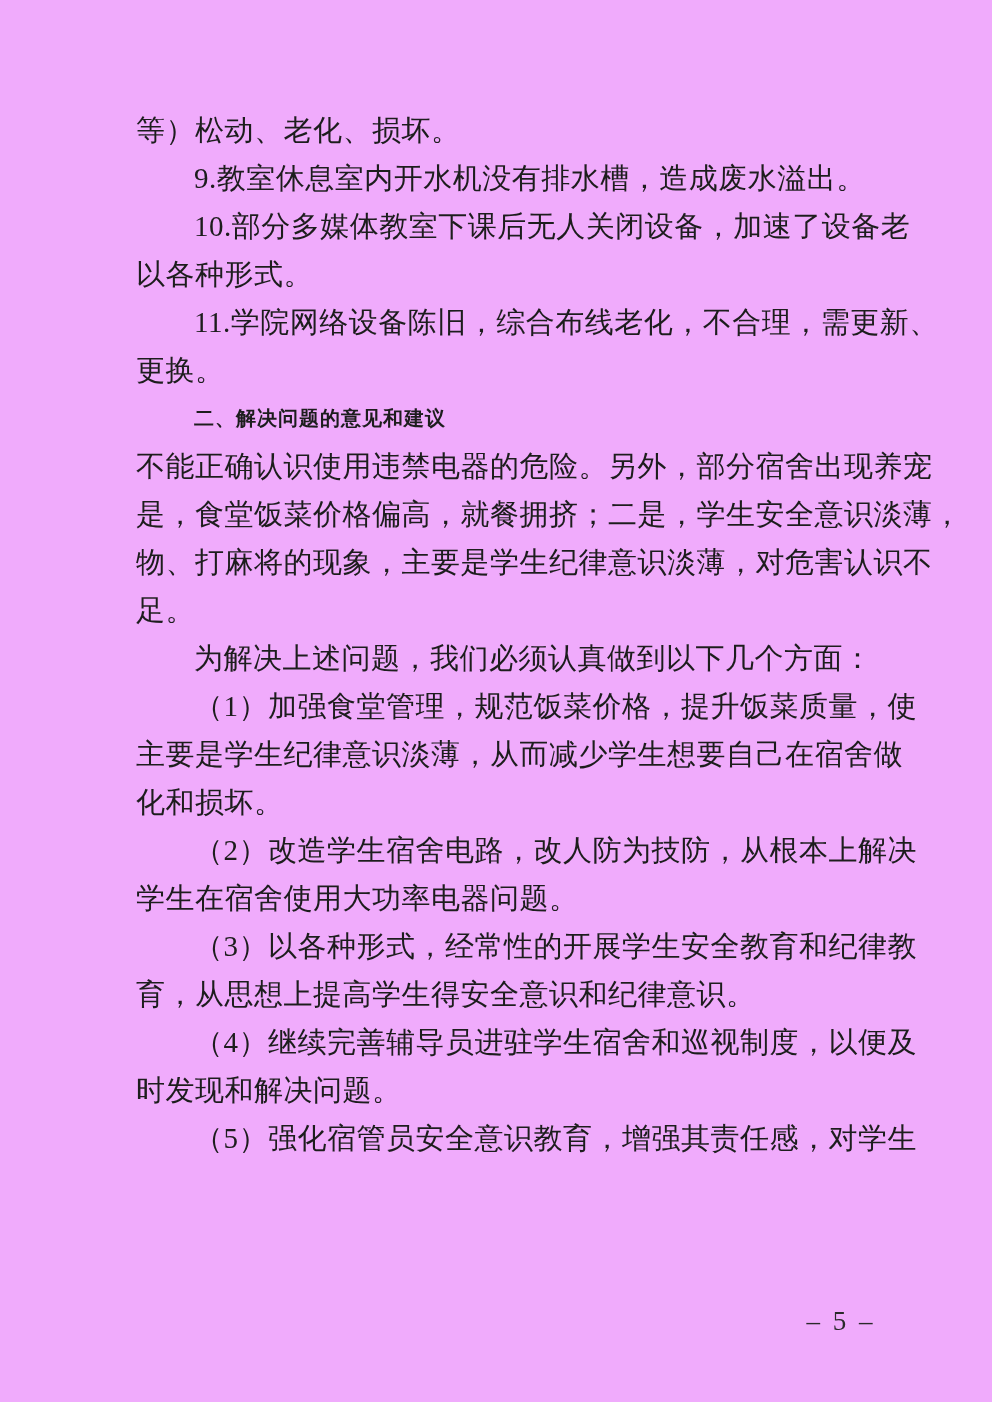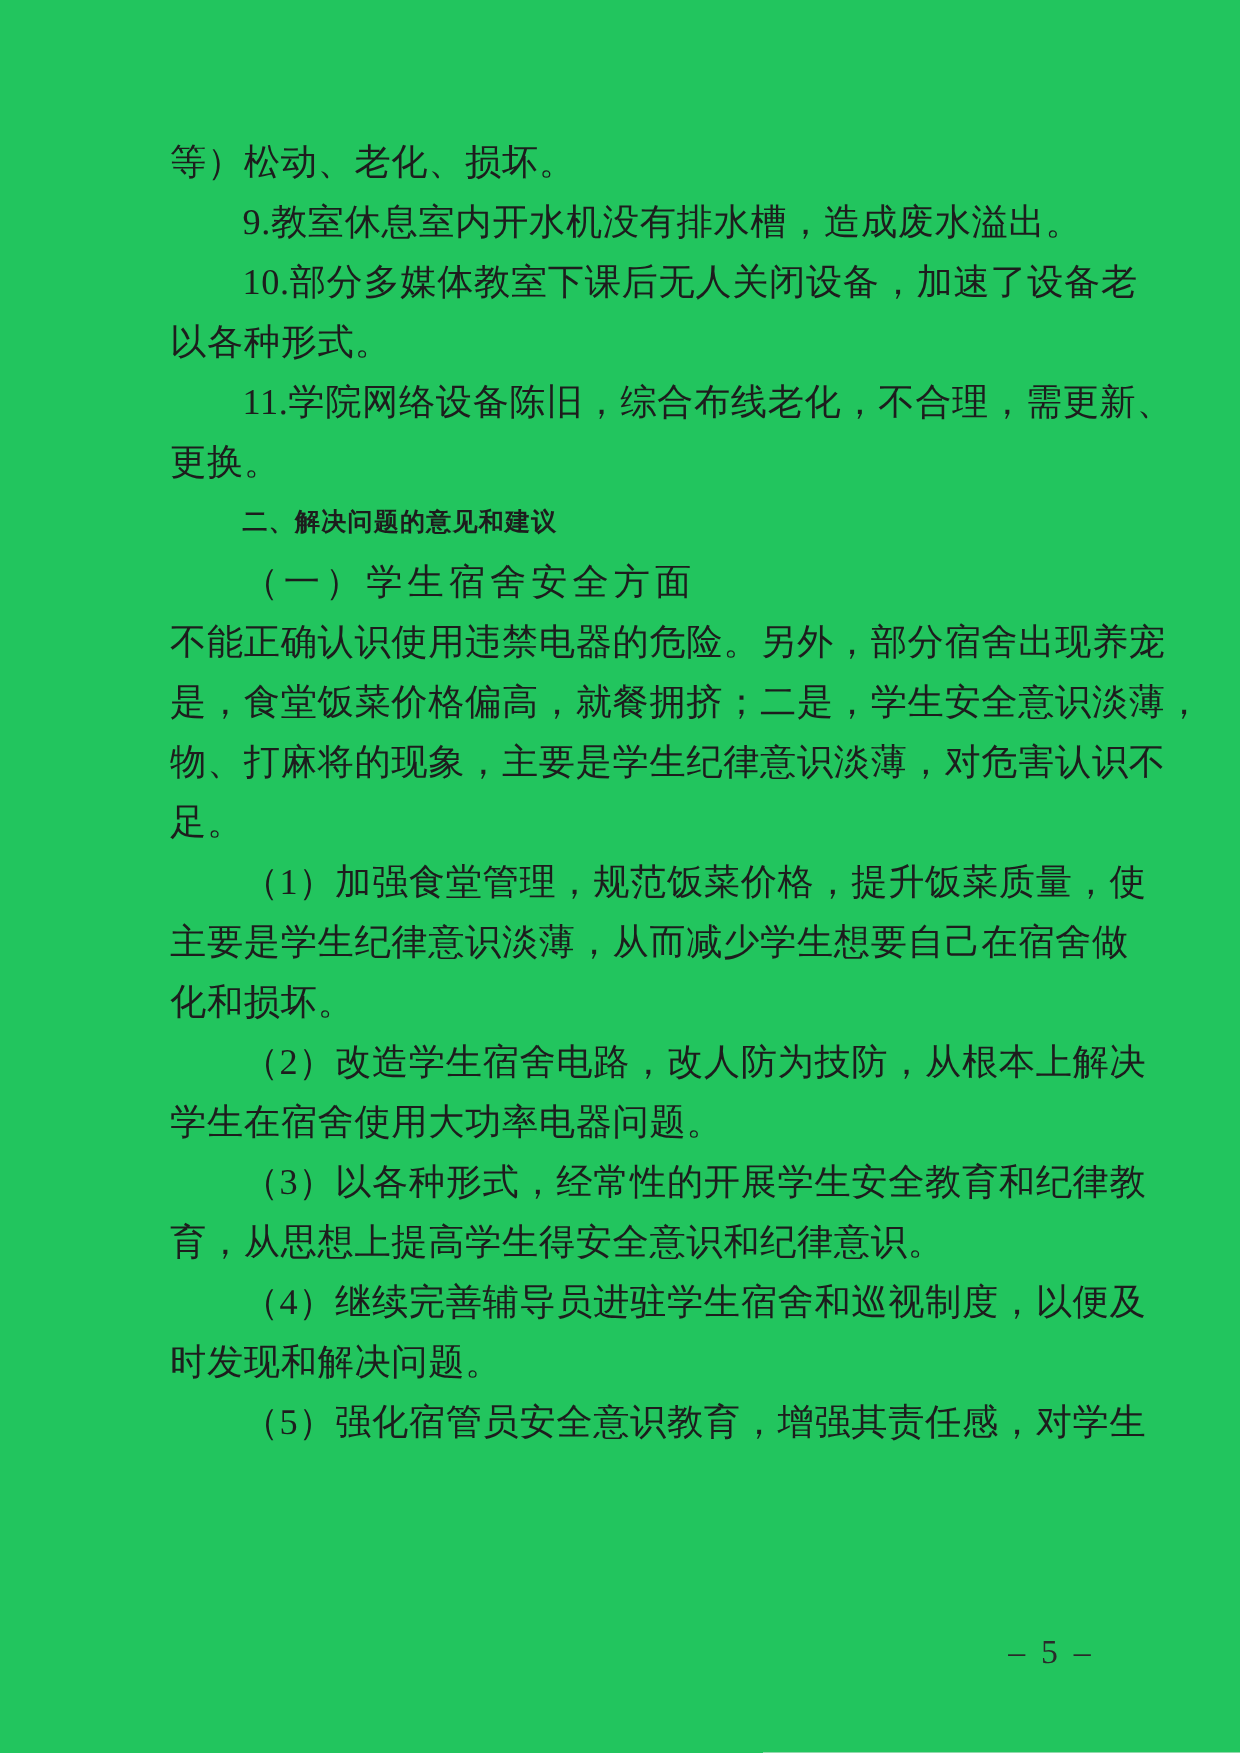--- a/index.html
+++ b/index.html
@@ -50,34 +50,34 @@
     width: 110px;
     text-align: center;
     font-size: 27px;
     letter-spacing: 3px;
     color: #2a2a2a;
   }
 </style>
 </head>
 <body>
 
-<div class="page" style="background: #22c55e; color: rgb(29, 29, 29);">
+<div class="page" style="background: #f0abfc; color: rgb(29, 29, 29);">
   <div class="text-block" id="text-block">
       <div class="line body">等）松动、老化、损坏。</div>
       <div class="line body indent">9.教室休息室内开水机没有排水槽，造成废水溢出。</div>
       <div class="line body indent">10.部分多媒体教室下课后无人关闭设备，加速了设备老</div>
       <div class="line body">以各种形式。</div>
       <div class="line body indent">11.学院网络设备陈旧，综合布线老化，不合理，需更新、</div>
       <div class="line body">更换。</div>
       <div class="line heading indent">二、解决问题的意见和建议</div>
-      <div class="line subheading indent">（一）学生宿舍安全方面</div>
       <div class="line body">不能正确认识使用违禁电器的危险。另外，部分宿舍出现养宠</div>
       <div class="line body">是，食堂饭菜价格偏高，就餐拥挤；二是，学生安全意识淡薄，</div>
       <div class="line body">物、打麻将的现象，主要是学生纪律意识淡薄，对危害认识不</div>
       <div class="line body">足。</div>
+      <div class="line body indent">为解决上述问题，我们必须认真做到以下几个方面：</div>
       <div class="line body indent">（1）加强食堂管理，规范饭菜价格，提升饭菜质量，使</div>
       <div class="line body">主要是学生纪律意识淡薄，从而减少学生想要自己在宿舍做</div>
       <div class="line body">化和损坏。</div>
       <div class="line body indent">（2）改造学生宿舍电路，改人防为技防，从根本上解决</div>
       <div class="line body">学生在宿舍使用大功率电器问题。</div>
       <div class="line body indent">（3）以各种形式，经常性的开展学生安全教育和纪律教</div>
       <div class="line body">育，从思想上提高学生得安全意识和纪律意识。</div>
       <div class="line body indent">（4）继续完善辅导员进驻学生宿舍和巡视制度，以便及</div>
       <div class="line body">时发现和解决问题。</div>
       <div class="line body indent">（5）强化宿管员安全意识教育，增强其责任感，对学生</div>

